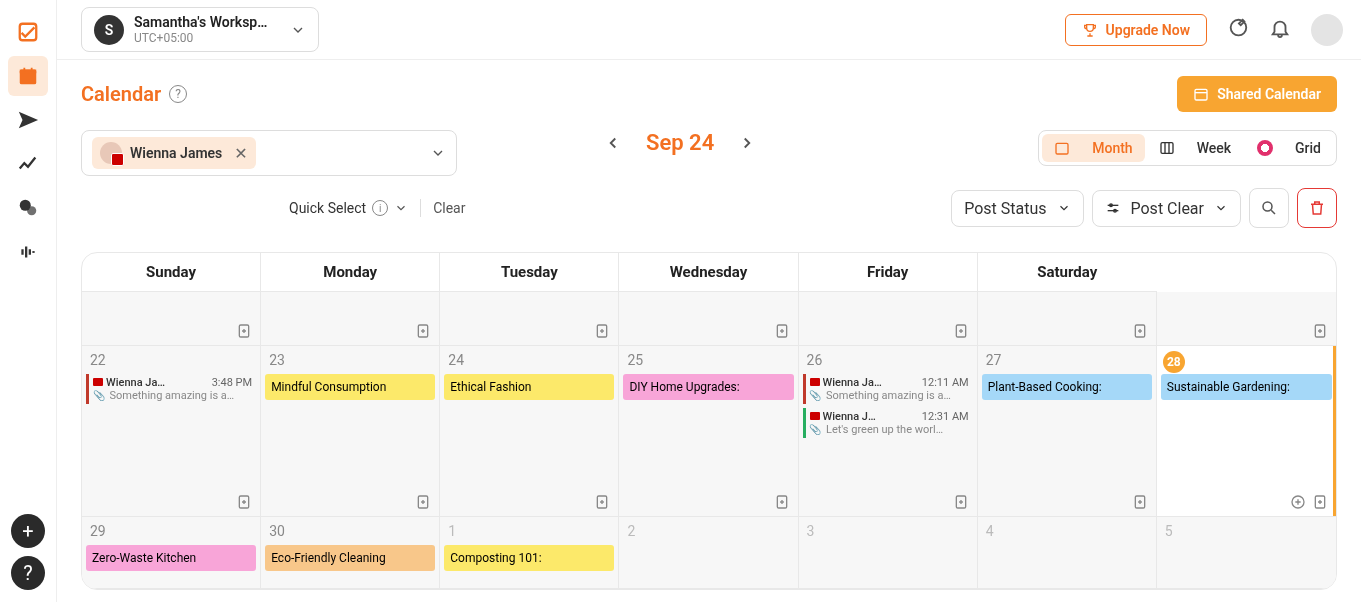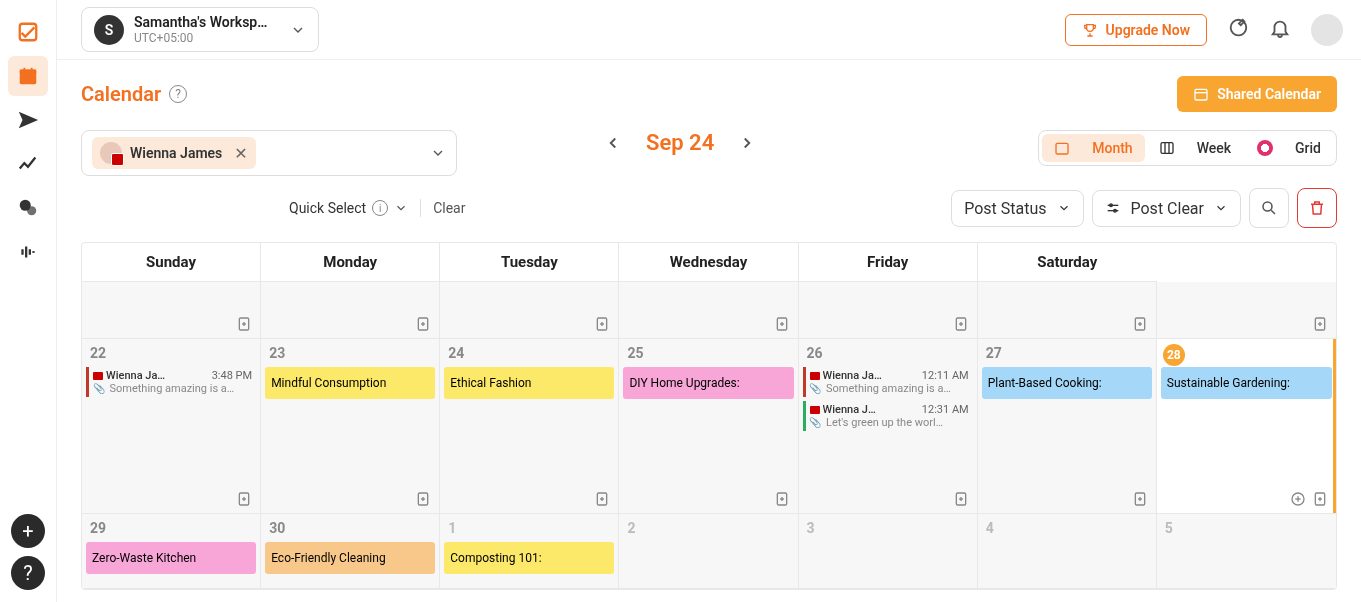--- a/index.html
+++ b/index.html
@@ -47,39 +47,39 @@
 .grid-ring{width:16px;height:16px;border-radius:50%;background:radial-gradient(circle,#fff 35%,#e1306c 36%)}
 .filters-row{display:flex;align-items:center;gap:8px;margin-top:12px}
 .quick-select{display:flex;align-items:center;gap:6px;font-size:14px;color:#333;margin-left:208px}
 .qs-info{width:16px;height:16px;border:1.3px solid #888;border-radius:50%;font-size:10px;display:flex;align-items:center;justify-content:center;color:#888}
 .divider{width:1px;height:18px;background:#ddd;margin:0 4px}
 .clear-btn{font-size:14px;color:#555;cursor:pointer}
 .filter-pill{margin-left:auto;display:flex;align-items:center;gap:10px;border:1px solid #ddd;border-radius:8px;padding:8px 12px;font-size:16px;color:#333;cursor:pointer}
 .filter-pill+.filter-pill{margin-left:0}
 .icon-btn{width:40px;height:40px;border:1px solid #ddd;border-radius:8px;display:flex;align-items:center;justify-content:center;cursor:pointer;color:#555}
 .icon-btn.danger{border-color:#e53935;color:#e53935}
-.calendar{margin-top:14px;border:1px solid #e8e8e8;border-radius:4px;overflow:hidden;flex:1;display:flex;flex-direction:column}
+.calendar{margin-top:24px;border:1px solid #e8e8e8;border-radius:16px;overflow:hidden;flex:1;display:flex;flex-direction:column}
 .cal-head{display:grid;grid-template-columns:repeat(7,1fr)}
 .cal-head-cell{padding:10px 0;text-align:center;font-weight:700;font-size:15px;color:#222;border-right:1px solid #e8e8e8;border-bottom:1px solid #e8e8e8}
 .cal-head-cell:last-child{border-right:none}
 .cal-body{display:grid;grid-template-columns:repeat(7,1fr);flex:1}
 .cal-cell{border-right:1px solid #e8e8e8;border-bottom:1px solid #e8e8e8;position:relative;min-height:52px;background:#fff}
 .cal-cell.short{min-height:52px}
 .cal-cell.tall{min-height:170px}
 .cal-cell.tall2{min-height:70px}
 .cal-cell:nth-child(7n){border-right:none}
 .cal-cell.grey{background:#f7f7f7}
 .cal-cell.today-col{position:relative}
-.day-num{position:absolute;top:6px;left:8px;font-size:14px;font-weight:700;color:#888}
+.day-num{position:absolute;top:6px;left:8px;font-size:14px;font-weight:400;color:#888}
 .day-num.faded{color:#bbb}
 .today-badge{width:22px;height:22px;background:#f8a531;color:#fff;border-radius:50%;display:flex;align-items:center;justify-content:center;font-size:12px;font-weight:700;position:absolute;top:5px;left:6px}
 .add-icon{position:absolute;bottom:6px;right:8px;color:#888}
 .add-icon2{position:absolute;bottom:6px;right:30px;color:#888}
 .orange-bar{position:absolute;right:-1px;top:0;bottom:0;width:4px;background:#f8a531}
-.event-bar{margin:28px 4px 0;height:32px;border-radius:3px;padding:0 6px;font-size:12px;display:flex;align-items:center;overflow:hidden;white-space:nowrap}
+.event-bar{margin:28px 4px 0;height:26px;border-radius:3px;padding:0 6px;font-size:12px;display:flex;align-items:center;overflow:hidden;white-space:nowrap}
 .ev-yellow{background:#fce96a}
 .ev-pink{background:#f8a5d8}
 .ev-blue{background:#a5d8f8}
 .ev-orange{background:#f8c78a}
 .post-item{margin:28px 4px 2px;border-left:3px solid #c0392b;padding:2px 4px;font-size:11px}
 .post-item.green{border-left-color:#27ae60}
 .post-item+.post-item{margin-top:4px}
 .post-line1{display:flex;align-items:center;gap:3px}
 .post-badge{width:10px;height:8px;background:#c00;border-radius:1px;display:inline-block}
 .post-name{font-weight:500;color:#333;flex:1;overflow:hidden;text-overflow:ellipsis;white-space:nowrap}

